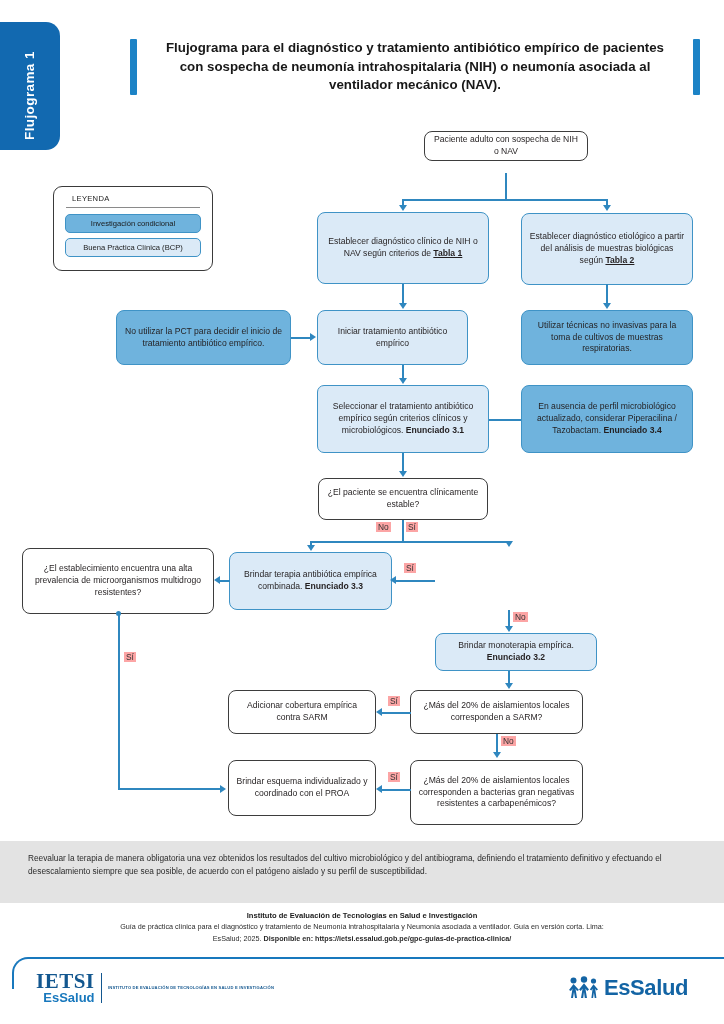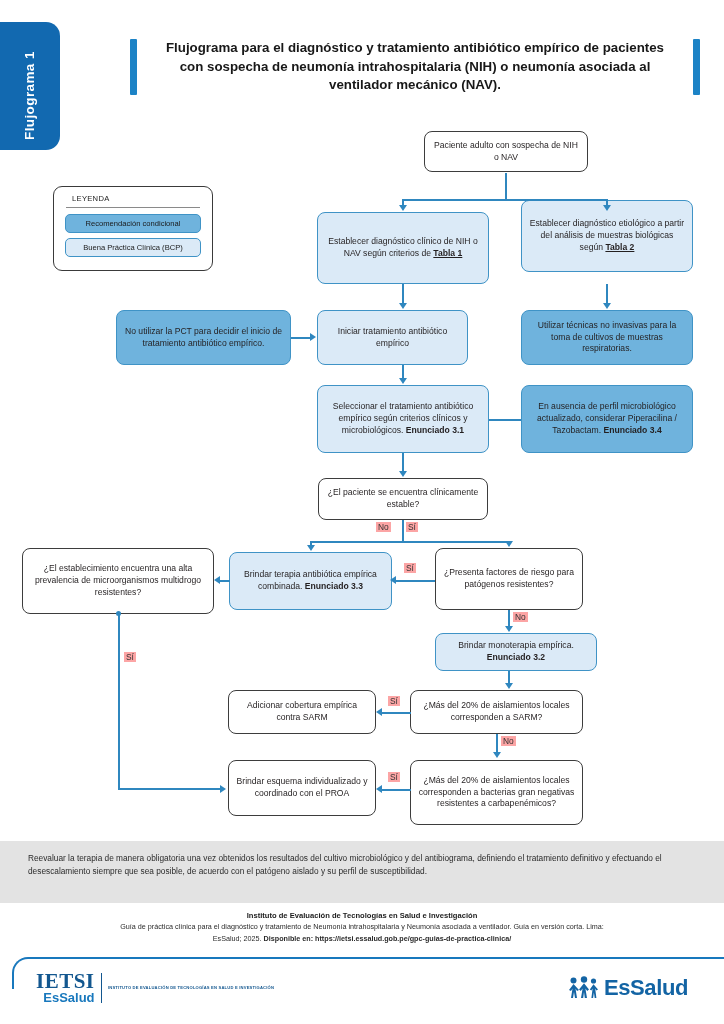--- a/index.html
+++ b/index.html
@@ -113,71 +113,68 @@
 
   <div class="title-wrap">
     <div class="title-bar"></div>
     <div class="title-text">Flujograma para el diagnóstico y tratamiento antibiótico empírico de pacientes con sospecha de neumonía intrahospitalaria (NIH) o neumonía asociada al ventilador mecánico (NAV).</div>
     <div class="title-bar"></div>
   </div>
 
   <div class="legend">
     <div class="legend-title">LEYENDA</div>
     <div class="legend-rule"></div>
-    <div class="legend-chip chip-cond">Recomendación condicional</div>
+    <div class="legend-chip chip-cond">Investigación condicional</div>
     <div class="legend-chip chip-bpc">Buena Práctica Clínica (BCP)</div>
   </div>
 
-  <div class="box b-white" style="left:424px;top:131px;width:164px;height:41px;align-items:center;">
+  <div class="box b-white" style="left:424px;top:131px;width:164px;height:30px;align-items:center;">
     <div class="inner">Paciente adulto con sospecha de NIH o NAV</div>
   </div>
 
   <div class="box b-light" style="left:317px;top:212px;width:172px;height:72px;">
     <div class="inner"><span>Establecer diagnóstico clínico de NIH o NAV según criterios de </span><u>Tabla 1</u></div>
   </div>
 
-  <div class="box b-light" style="left:521px;top:200px;width:172px;height:72px;">
+  <div class="box b-light" style="left:521px;top:213px;width:172px;height:72px;">
     <div class="inner"><span>Establecer diagnóstico etiológico a partir del análisis de muestras biológicas según </span><u>Tabla 2</u></div>
   </div>
 
   <div class="box b-cond" style="left:116px;top:310px;width:175px;height:55px;">
     <div class="inner">No utilizar la PCT para decidir el inicio de tratamiento antibiótico empírico.</div>
   </div>
 
   <div class="box b-light" style="left:317px;top:310px;width:151px;height:55px;">
     <div class="inner">Iniciar tratamiento antibiótico empírico</div>
   </div>
 
   <div class="box b-cond" style="left:521px;top:310px;width:172px;height:55px;">
     <div class="inner">Utilizar técnicas no invasivas para la toma de cultivos de muestras respiratorias.</div>
   </div>
 
-  <div class="box b-light" style="left:317px;top:385px;width:172px;height:68px;">
+  <div class="box b-light" style="left:317px;top:385px;width:172px;height:68px;border-radius:7px;">
     <div class="inner"><span>Seleccionar el tratamiento antibiótico empírico según criterios clínicos y microbiológicos. </span><b>Enunciado 3.1</b></div>
   </div>
 
   <div class="box b-cond" style="left:521px;top:385px;width:172px;height:68px;">
     <div class="inner"><span>En ausencia de perfil microbiológico actualizado, considerar Piperacilina / Tazobactam. </span><b>Enunciado 3.4</b></div>
   </div>
 
   <div class="box b-white" style="left:318px;top:478px;width:170px;height:42px;">
     <div class="inner">¿El paciente se encuentra clínicamente estable?</div>
   </div>
 
   <div class="box b-white" style="left:22px;top:548px;width:192px;height:66px;">
     <div class="inner">¿El establecimiento encuentra una alta prevalencia de microorganismos multidrogo resistentes?</div>
   </div>
 
   <div class="box b-light" style="left:229px;top:552px;width:163px;height:58px;">
     <div class="inner"><span>Brindar terapia antibiótica empírica combinada. </span><b>Enunciado 3.3</b></div>
   </div>
 
-  <div class="box b-white" style="left:435px;top:548px;width:148px;height:62px;">
-    <div class="inner">¿Presenta factores de riesgo para patógenos resistentes?</div>
-  </div>
 
   <div class="box b-light" style="left:435px;top:633px;width:162px;height:38px;">
     <div class="inner"><span>Brindar monoterapia empírica. </span><b>Enunciado 3.2</b></div>
   </div>
 
   <div class="box b-white" style="left:228px;top:690px;width:148px;height:44px;">
     <div class="inner">Adicionar cobertura empírica contra SARM</div>
   </div>
 
   <div class="box b-white" style="left:410px;top:690px;width:173px;height:44px;">

